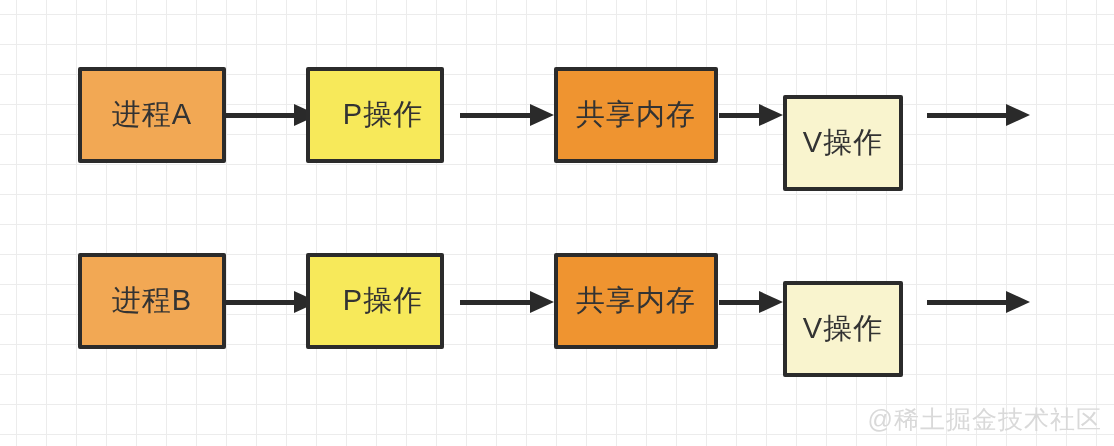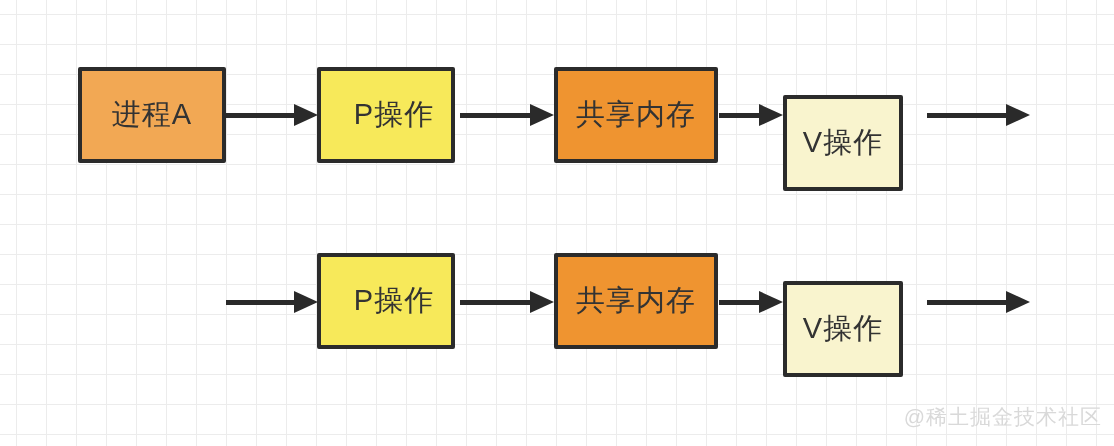--- a/index.html
+++ b/index.html
@@ -29,21 +29,21 @@
     align-items:center;
     justify-content:center;
     font-size:29px;
     font-weight:normal;
     color:#333333;
     letter-spacing:1px;
   }
   .row1{top:67px;}
   .row2{top:253px;}
   .c1{left:78px;width:148px;}
-  .c2{left:317px;width:138px;padding-left:16px;}
+  .c2{left:306px;width:138px;padding-left:16px;}
   .c3{left:554px;width:164px;}
   .c4{left:783px;width:120px;margin-top:28px;}
   .arrow{
     position:absolute;
     height:22px;
     display:flex;
     align-items:center;
   }
   .arrow .shaft{
     flex:1;
@@ -59,21 +59,21 @@
   .ay1{top:104px;}
   .ay2{top:291px;}
   .a1{left:226px;width:92px;}
   .a2{left:460px;width:94px;}
   .a3{left:719px;width:64px;}
   .a4{left:927px;width:103px;}
   .watermark{
     position:absolute;
     right:12px;
     top:403px;
-    font-size:21px;
+    font-size:25px;
     color:#d9d9d9;
     letter-spacing:1px;
   }
 </style>
 </head>
 <body>
 
 <div class="canvas">
 
   <div class="flow-box row1 c1" style="background-color: rgb(242, 168, 84);">
@@ -98,20 +98,23 @@
     <div class="head"></div>
   </div>
   <div class="flow-box row1 c4" style="background-color: rgb(249, 244, 206);">
     <span>V操作</span>
   </div>
   <div class="arrow ay1 a4">
     <div class="shaft"></div>
     <div class="head"></div>
   </div>
 
+  <div class="flow-box row2 c1" style="background-color: rgb(242, 168, 84);">
+    <span>进程B</span>
+  </div>
   <div class="arrow ay2 a1">
     <div class="shaft"></div>
     <div class="head"></div>
   </div>
   <div class="flow-box row2 c2" style="background-color: rgb(247, 233, 90);">
     <span>P操作</span>
   </div>
   <div class="arrow ay2 a2">
     <div class="shaft"></div>
     <div class="head"></div>

